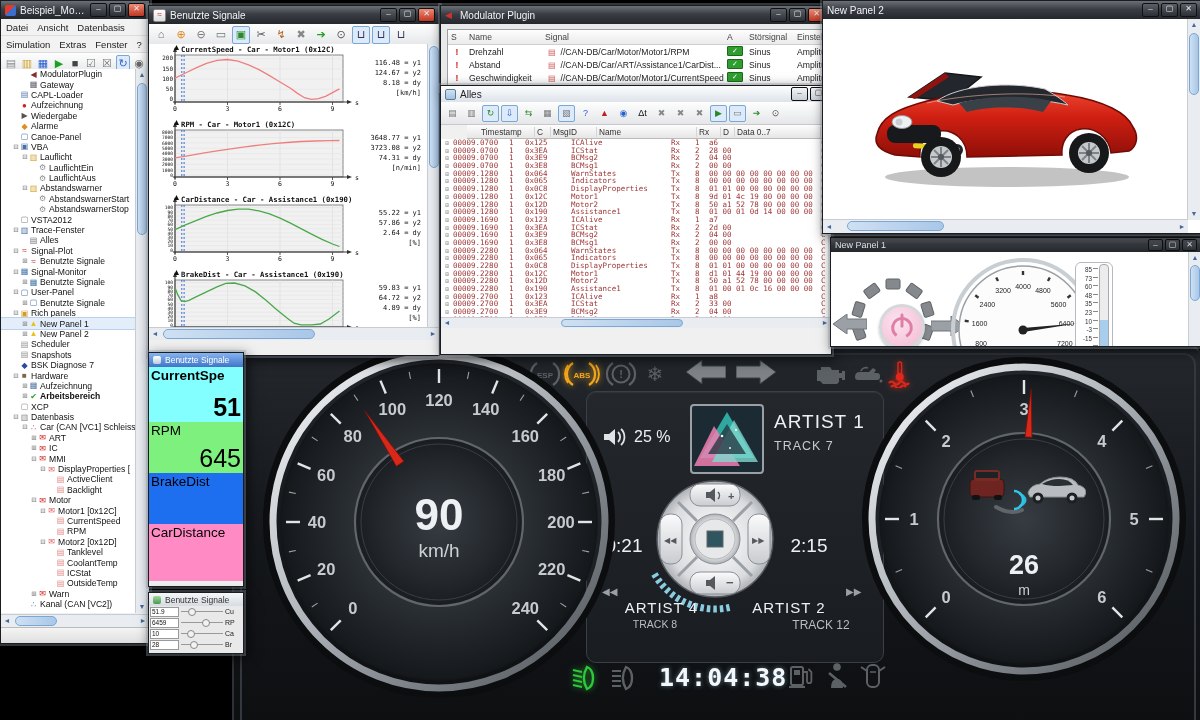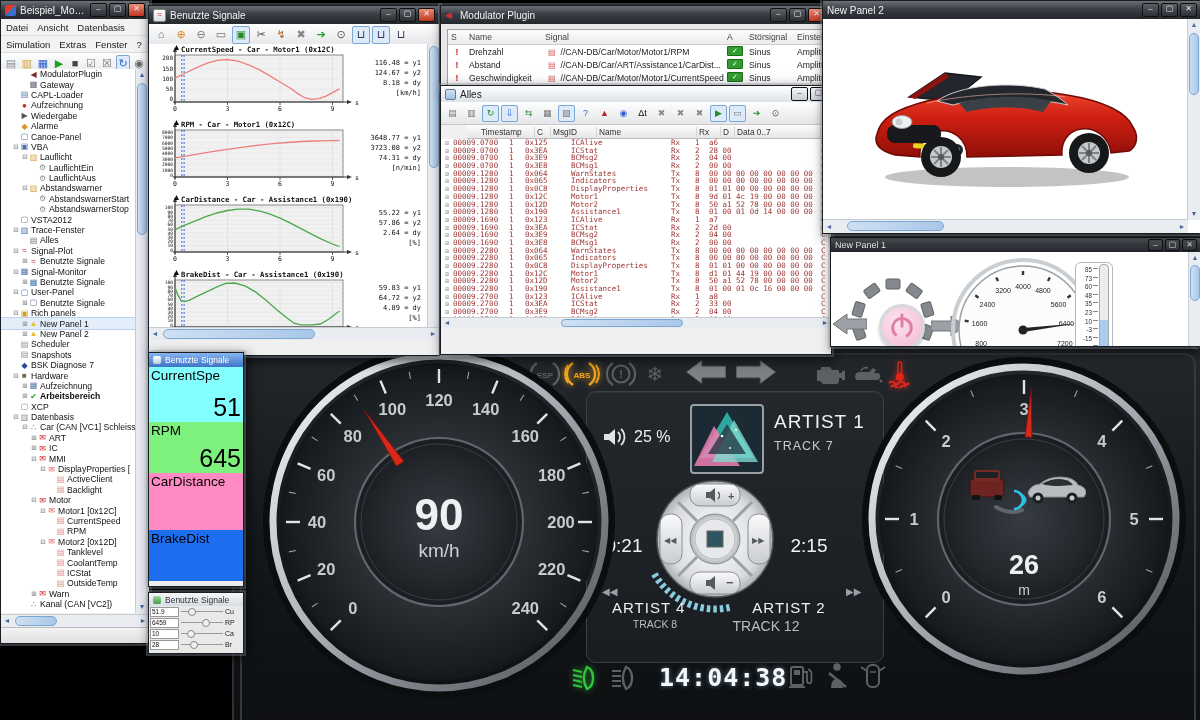--- a/index.html
+++ b/index.html
@@ -1211,34 +1211,34 @@
       </div>
     </div>
   </section>
 
   <section class="win" style="left:148px;top:352px;width:94px;height:233px;z-index:12">
     <div class="tbar blue" style="height:14px;font-size:8.5px">
       <span class="wicon" style="width:8px;height:8px;background:linear-gradient(#fff,#bcd)"></span>
       <span class="ttl">Benutzte Signale</span>
     </div>
     <div id="sigboxes">
-        <div class="sigbox" style="background: rgb(132, 255, 255); height: 55px;">
+        <div class="sigbox" style="background: rgb(132, 255, 255); height: 55px; font-weight: bold;">
           <div class="lb">CurrentSpe</div>
           <div class="vl">51</div>
         </div>
         <div class="sigbox" style="background: rgb(125, 240, 125); height: 51px;">
           <div class="lb">RPM</div>
           <div class="vl">645</div>
         </div>
+        <div class="sigbox" style="background: rgb(30, 110, 240); height: 51px;">
+          <div class="lb">BrakeDist</div>
+          <div class="vl"></div>
+        </div>
         <div class="sigbox" style="background: rgb(255, 138, 196); height: 57px;">
           <div class="lb">CarDistance</div>
-          <div class="vl"></div>
-        </div>
-        <div class="sigbox" style="background: rgb(30, 110, 240); height: 51px;">
-          <div class="lb">BrakeDist</div>
           <div class="vl"></div>
         </div>
       </div>
   </section>
 
   <section class="win" style="left:148px;top:592px;width:94px;height:60px;z-index:12">
     <div class="tbar pale" style="height:13px;font-size:8.5px">
       <span class="wicon" style="width:8px;height:8px;background:linear-gradient(#9fd89f,#4a9a4a)"></span>
       <span class="ttl">Benutzte Signale</span>
     </div>
@@ -1329,25 +1329,25 @@
     <svg style="position:absolute;left:368px;top:80px;width:26px;height:20px">
       <polygon points="2,7 7,7 13,2 13,18 7,13 2,13" fill="#dfe3e6"></polygon>
       <path d="M16,5 a7,7 0 0 1 0,10 M19,2 a11,11 0 0 1 0,16" stroke="#dfe3e6" stroke-width="1.8" fill="none"></path>
     </svg>
     <div class="ctext" style="left:400px;top:81px;font-size:16px">25 %</div>
     <div class="ctext" style="left:540px;top:64px;font-size:19px;letter-spacing:1px">ARTIST 1</div>
     <div class="ctext" style="left:540px;top:92px;font-size:12.5px;letter-spacing:1px;color:#c6cbd0">TRACK 7</div>
     <div class="ctext" style="left:360px;top:188px;width:60px;text-align:center;font-size:19px">0:21</div>
     <div class="ctext" style="left:545px;top:188px;width:60px;text-align:center;font-size:19px">2:15</div>
     <div class="ctext" style="left:368px;top:239px;font-size:10px;color:#9aa0a5">◀◀</div>
-    <div class="ctext" style="left:378px;top:252px;width:86px;text-align:left;font-size:15px;letter-spacing:1px">ARTIST 4</div>
+    <div class="ctext" style="left:378px;top:252px;width:86px;text-align:right;font-size:15px;letter-spacing:1px">ARTIST 4</div>
     <div class="ctext" style="left:378px;top:271px;width:86px;text-align:center;font-size:10.5px;color:#b9bec2">TRACK 8</div>
     <div class="ctext" style="left:612px;top:239px;font-size:10px;color:#9aa0a5">▶▶</div>
     <div class="ctext" style="left:512px;top:252px;width:86px;text-align:center;font-size:15px;letter-spacing:1px">ARTIST 2</div>
-    <div class="ctext" style="left:489px;top:271px;width:86px;text-align:center;font-size:14px;color:#b9bec2">TRACK 12</div>
+    <div class="ctext" style="left:544px;top:271px;width:86px;text-align:center;font-size:12px;color:#b9bec2">TRACK 12</div>
 
     <div class="warn" id="warnrow">
         <span style="left: 294px;"><svg width="34" height="28">
             <path d="M9,3 A13,13 0 0 0 9,25" stroke="#5c6166" stroke-width="2.2" fill="none"></path>
             <path d="M25,3 A13,13 0 0 1 25,25" stroke="#5c6166" stroke-width="2.2" fill="none"></path>
             <text x="17" y="17.5" font-size="8" font-weight="bold" fill="#5c6166" text-anchor="middle" font-family="Liberation Sans,sans-serif">ESP</text>
           </svg></span>
         <span class="lit-amber" style="left: 330px;"><svg width="36" height="28">
             <path d="M9,3 A13,13 0 0 0 9,25" stroke="#f2a71d" stroke-width="2.2" fill="none"></path>
             <path d="M25,3 A13,13 0 0 1 25,25" stroke="#f2a71d" stroke-width="2.2" fill="none"></path>

